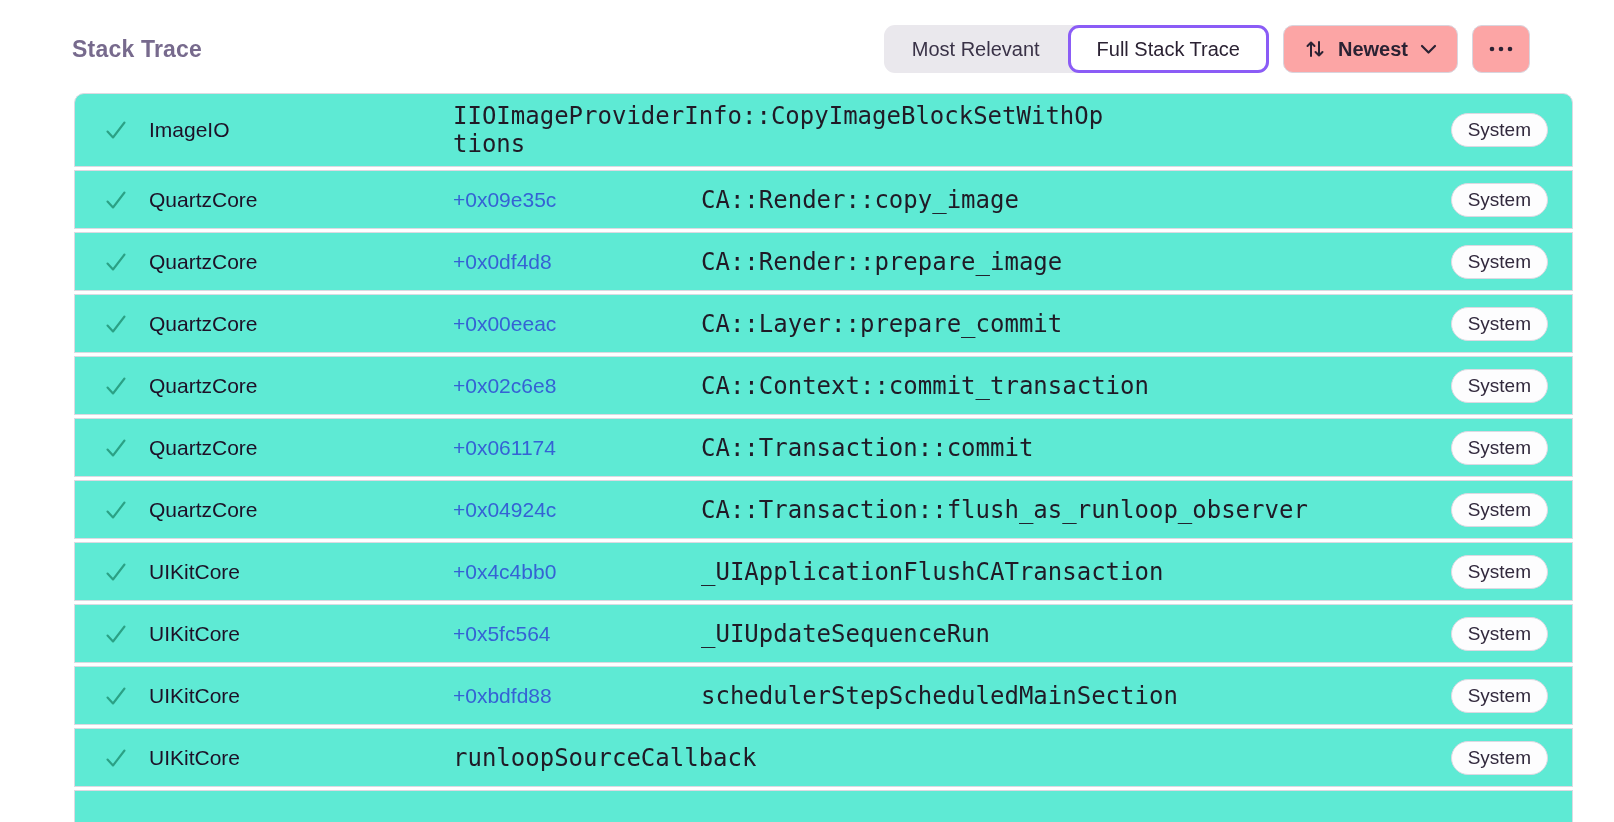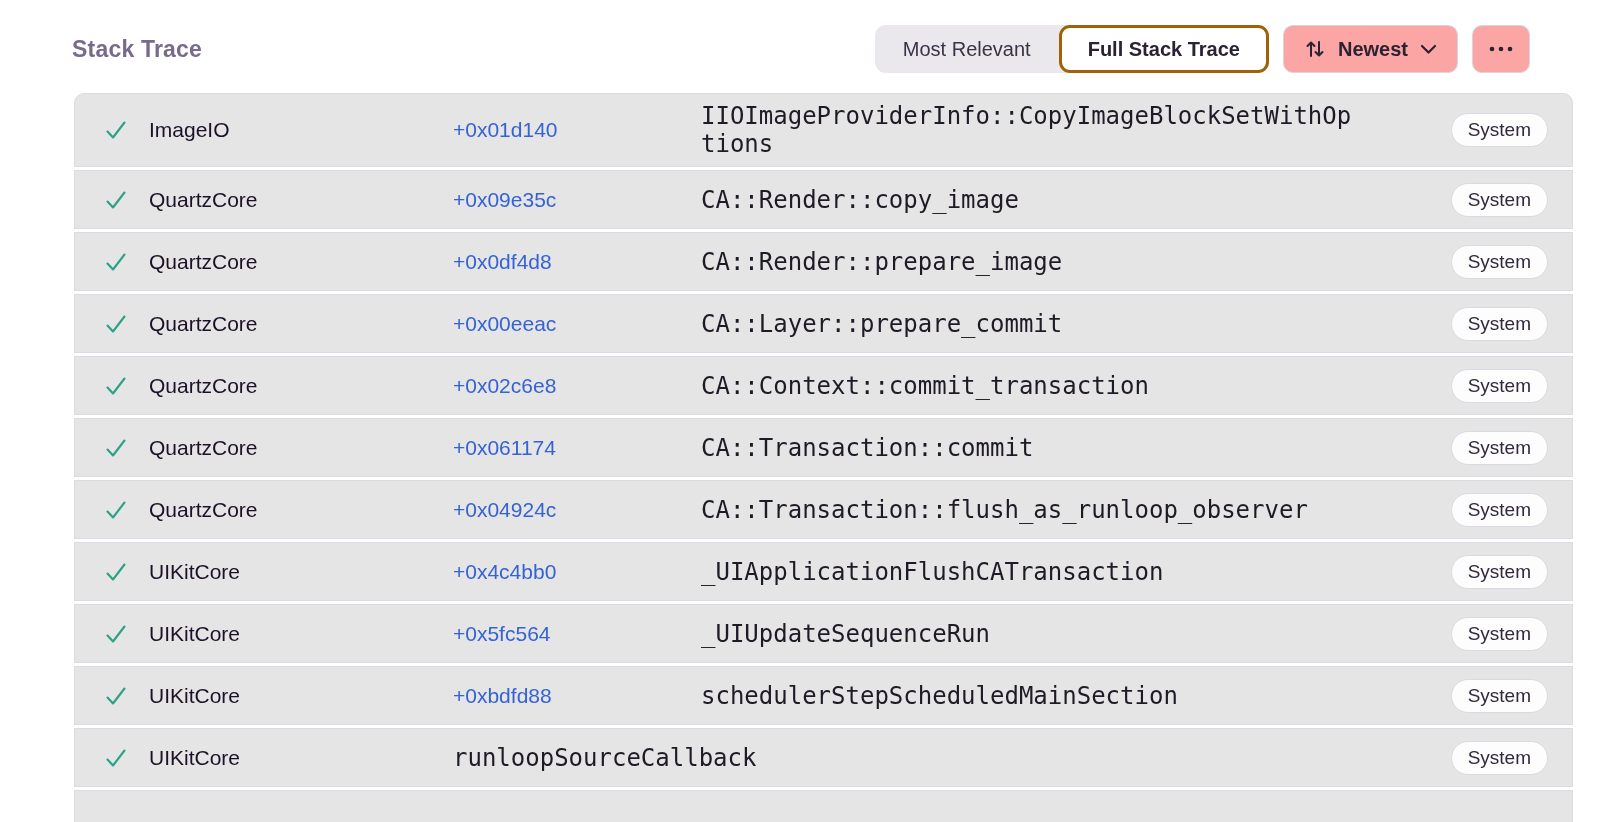--- a/index.html
+++ b/index.html
@@ -47,22 +47,22 @@
     font-family: inherit;
     font-size: 20px;
     color: #3a3247;
     padding: 0 28px;
     border-radius: 11px;
     cursor: pointer;
     white-space: nowrap;
   }
   .seg-btn.active {
     background: #ffffff;
-    border: 3px solid #a16207;
-    font-weight: 700;
+    border: 3px solid #8b5cf6;
+    font-weight: 400;
     color: #2b2233;
     padding: 0 26px;
   }
   .btn {
     appearance: none;
     display: flex;
     align-items: center;
     justify-content: center;
     gap: 12px;
     height: 48px;
@@ -82,21 +82,21 @@
 
   
   .trace {
     list-style: none;
     margin: 19px 41px 0 42px;
   }
   .row {
     display: flex;
     align-items: center;
     min-height: 59px;
-    background: #e5e5e5;
+    background: #5eead4;
     border: 1px solid #dcdae2;
     margin-bottom: 3px;
     padding: 8px 24px 8px 28px;
   }
   .row:first-of-type { border-radius: 10px 10px 0 0; }
   .row.partial { height: 60px; }
   .cell-check {
     width: 46px;
     flex: 0 0 46px;
     display: flex;
@@ -180,21 +180,20 @@
 
   <ul class="trace" id="trace-list">
 
   <li class="row">
     <span class="cell-check">
       <svg width="26" height="26" viewBox="0 0 26 26" fill="none">
         <path d="M4.5 14.5 L10 20.5 L21.5 5.5" stroke="#2ba185" stroke-width="2.1" stroke-linecap="round" stroke-linejoin="round"></path>
       </svg>
     </span>
     <span class="cell-module">ImageIO</span>
-    <a class="cell-address">+0x01d140</a>
     <span class="cell-function">IIOImageProviderInfo::CopyImageBlockSetWithOptions</span>
     <span class="badge">System</span>
   </li>
 
   <li class="row">
     <span class="cell-check">
       <svg width="26" height="26" viewBox="0 0 26 26" fill="none">
         <path d="M4.5 14.5 L10 20.5 L21.5 5.5" stroke="#2ba185" stroke-width="2.1" stroke-linecap="round" stroke-linejoin="round"></path>
       </svg>
     </span>

